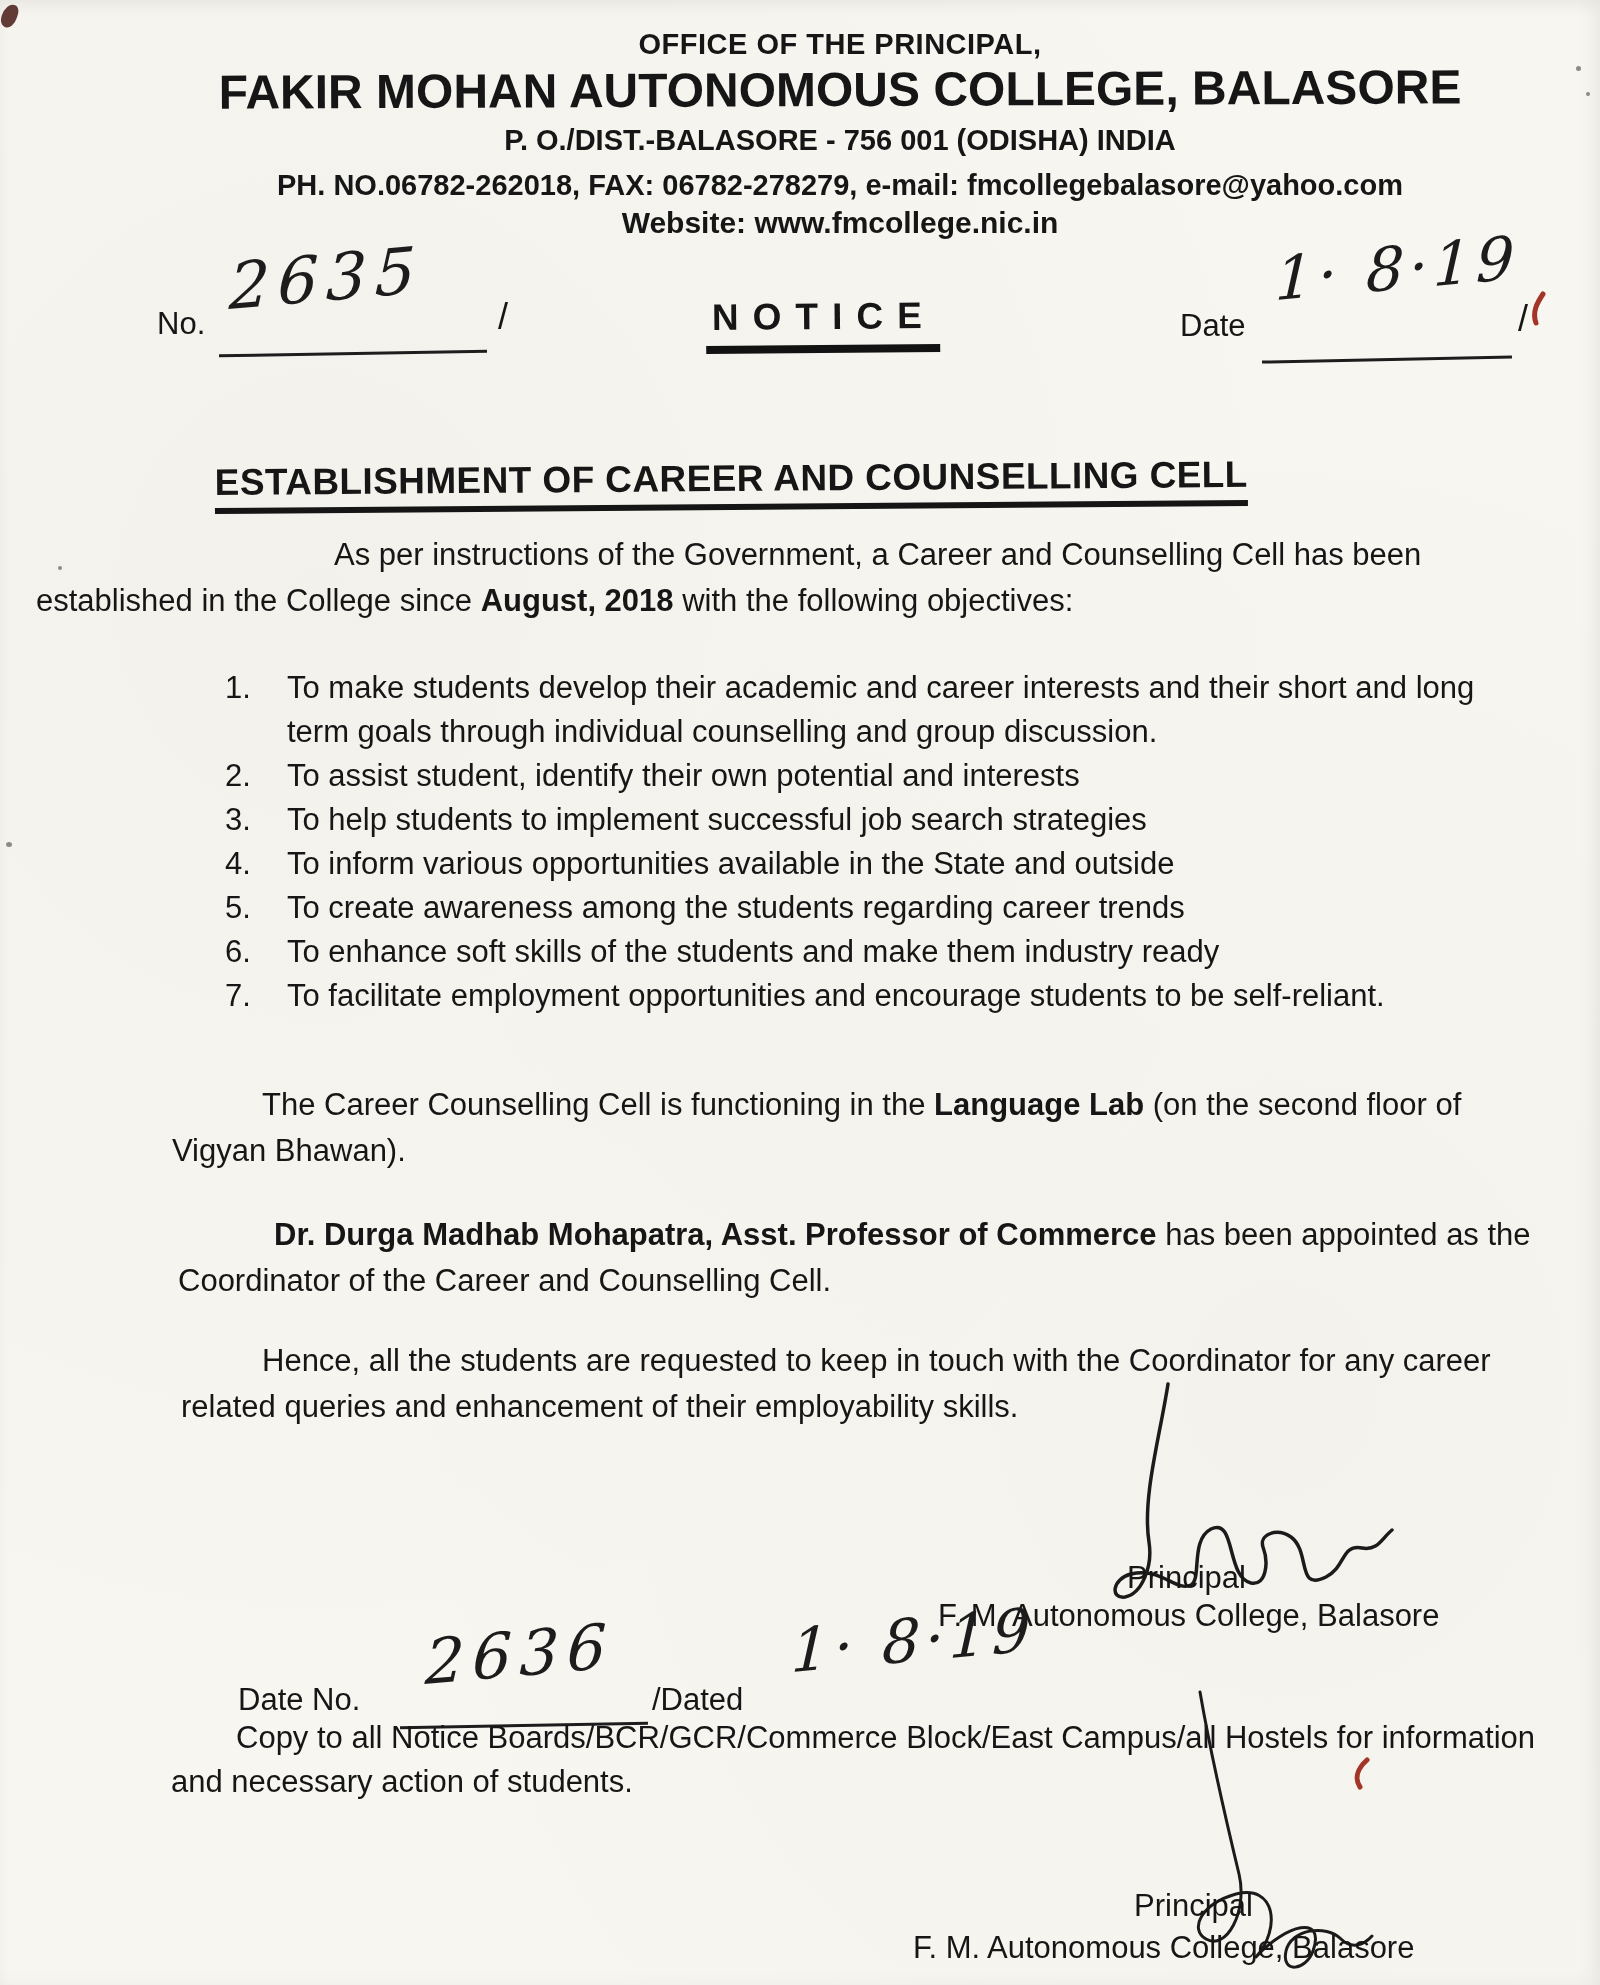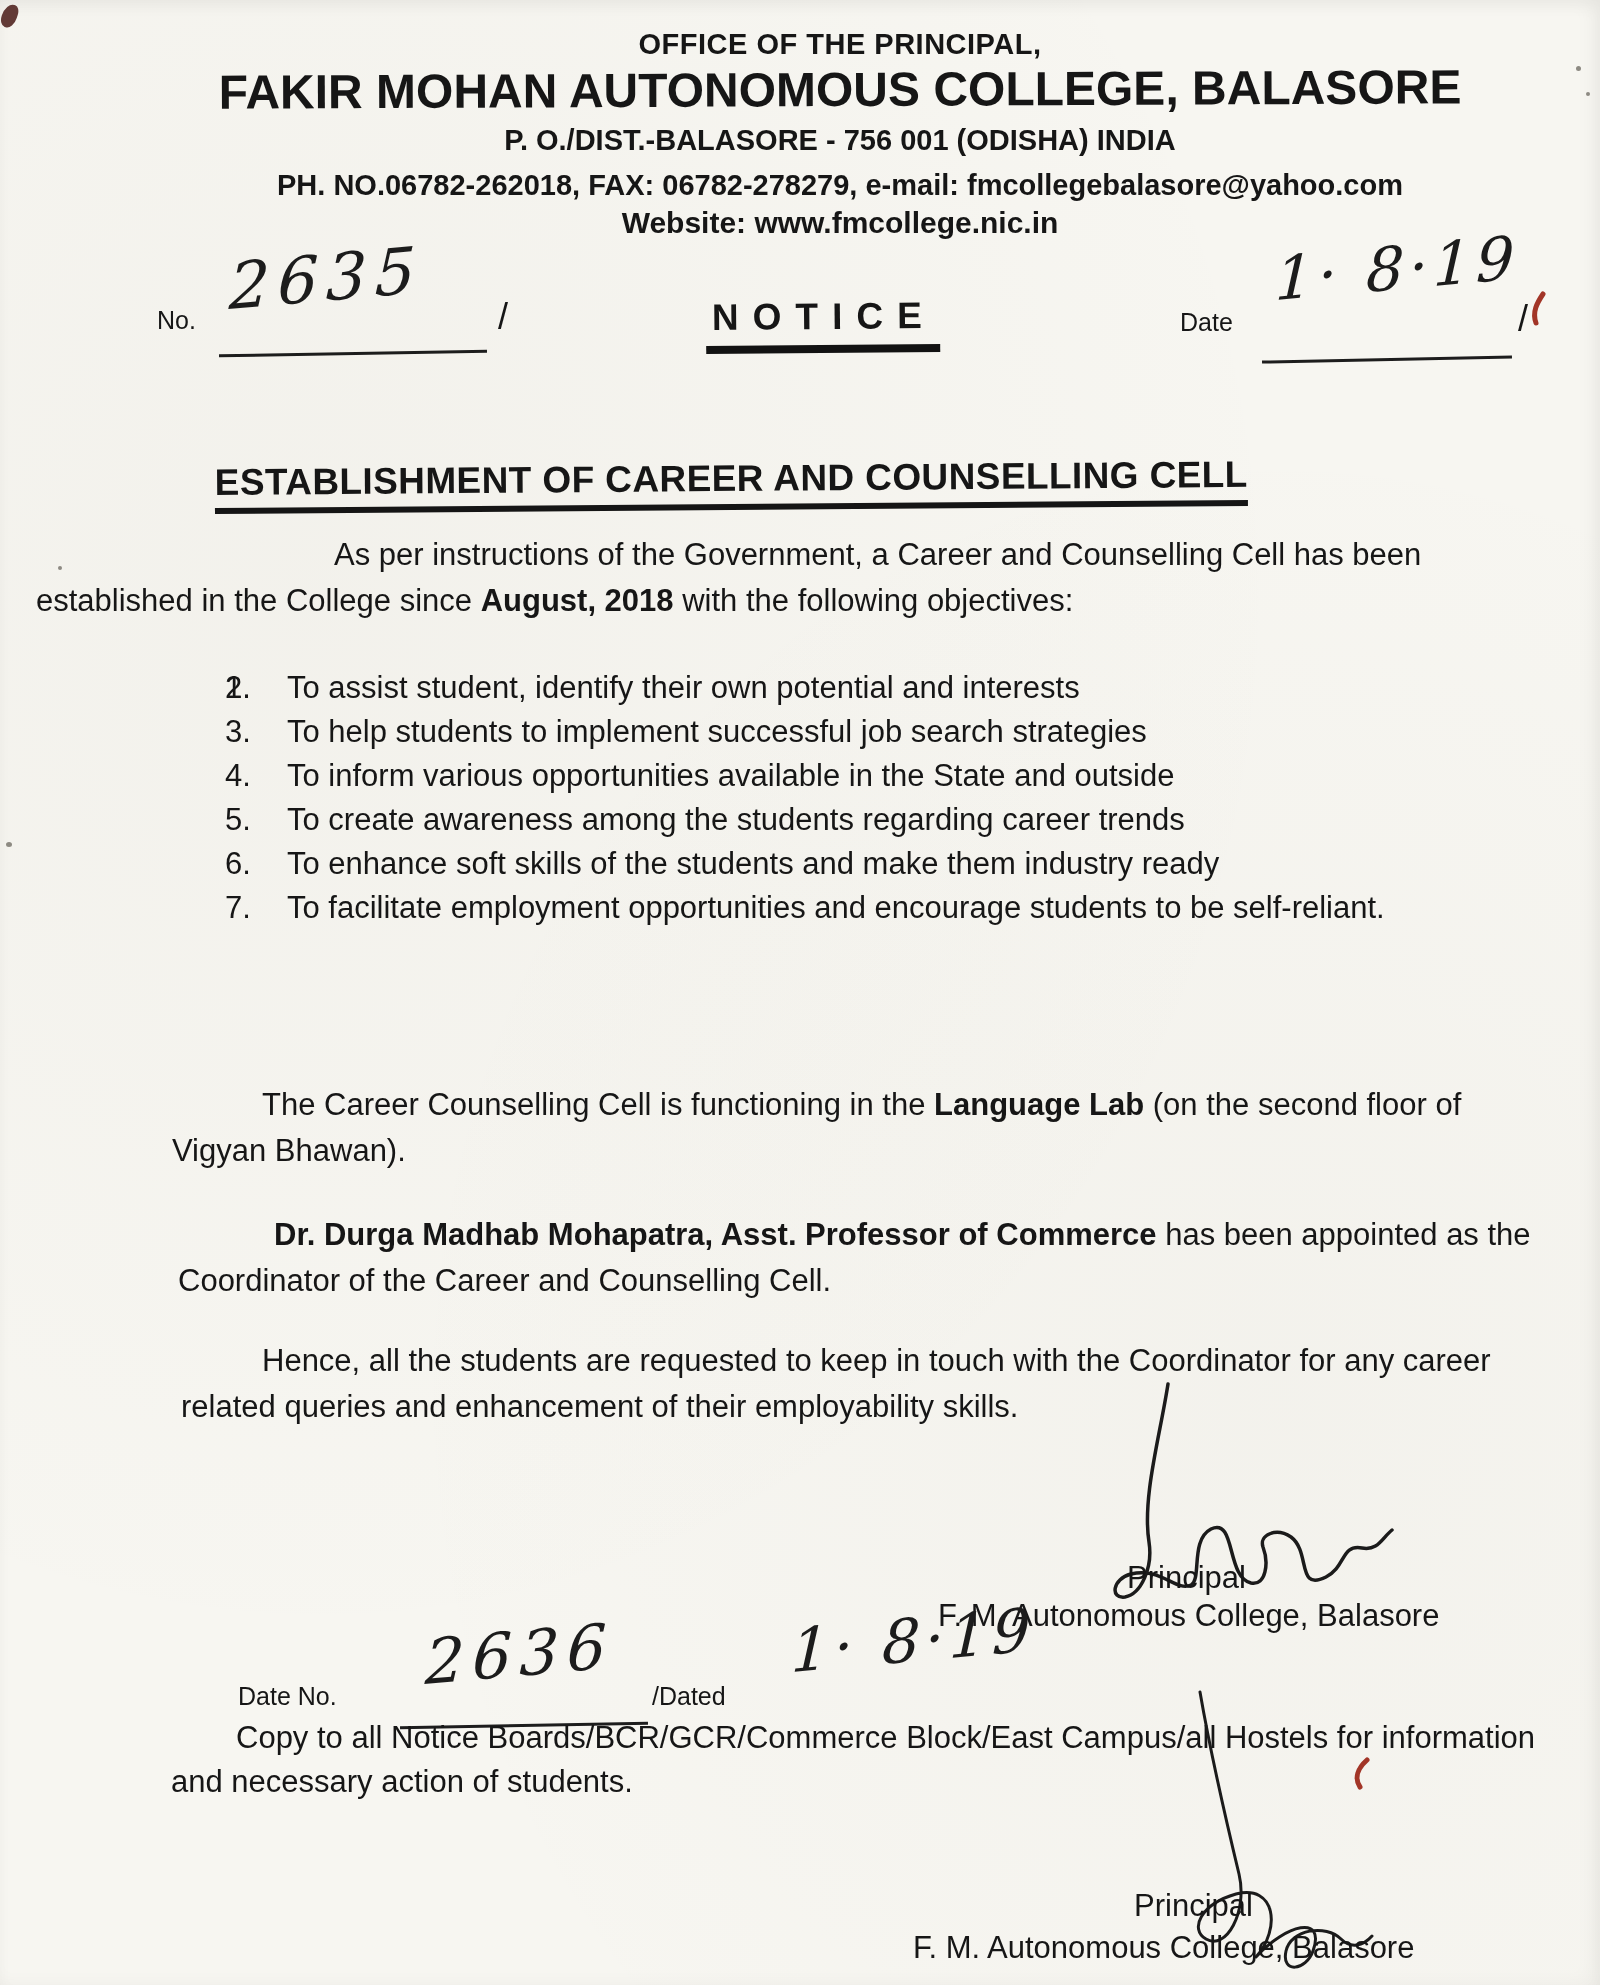--- a/index.html
+++ b/index.html
@@ -12,21 +12,21 @@
     box-shadow: inset -8px 0 18px rgba(0,0,0,0.045), inset 0 8px 14px rgba(0,0,0,0.03);}
   .abs{position:absolute;}
   
   .header{left:90px;top:28px;width:1500px;text-align:center;line-height:1.12;}
   .h-office{font-size:29px;font-weight:600;letter-spacing:.5px;}
   .h-college{font-size:48px;font-weight:700;margin-top:3px;transform:rotate(-.25deg);}
   .h-address{font-size:29px;font-weight:700;margin-top:7px;}
   .h-contact{font-size:29px;font-weight:700;margin-top:12px;}
   .h-website{font-size:30px;font-weight:700;margin-top:5px;}
   
-  .label{font-size:25px;}
+  .label{font-size:31px;}
   .blank{height:0;border-top:3px solid #1d1d1d;}
   .hand{font-family:"DejaVu Serif",serif;font-style:italic;color:#1c1c1c;
         transform:rotate(-5deg) skewX(-7deg);transform-origin:left bottom;white-space:nowrap;}
   .notice-head{font-size:37px;font-weight:700;letter-spacing:14px;
         border-bottom:8px solid #121212;padding:0 4px 7px 6px;transform:rotate(-.5deg);}
   
   .doc-title{font-size:37px;font-weight:700;letter-spacing:.4px;border-bottom:6px solid #151515;
         padding-bottom:4px;display:inline-block;transform:rotate(-.45deg);transform-origin:left bottom;white-space:nowrap;}
   
   .para{font-size:31px;line-height:46px;text-align:left;}
@@ -77,21 +77,21 @@
 
   <div class="abs" style="left:215px;top:462px;">
     <span class="doc-title">ESTABLISHMENT OF CAREER AND COUNSELLING CELL</span>
   </div>
 
   <div class="abs para" style="left:36px;top:532px;width:1505px;text-indent:298px;">
     <span>As per instructions of the Government, a Career and Counselling Cell has been established in the College since </span><span class="b">August, 2018</span><span> with the following objectives:</span>
   </div>
 
   <ol class="abs objectives" style="left:225px;top:666px;width:1315px;">
-    <li><span class="num">1.</span></li>
+    <li><span class="num">1.</span><span>To make students develop their academic and career interests and their short and long term goals through individual counselling and group discussion.</span></li>
     <li><span class="num">2.</span><span>To assist student, identify their own potential and interests</span></li>
     <li><span class="num">3.</span><span>To help students to implement successful job search strategies</span></li>
     <li><span class="num">4.</span><span>To inform various opportunities available in the State and outside</span></li>
     <li><span class="num">5.</span><span>To create awareness among the students regarding career trends</span></li>
     <li><span class="num">6.</span><span>To enhance soft skills of the students and make them industry ready</span></li>
     <li><span class="num">7.</span><span>To facilitate employment opportunities and encourage students to be self-reliant.</span></li>
   </ol>
 
   <div class="abs para" style="left:172px;top:1082px;width:1390px;text-indent:90px;">
     <span>The Career Counselling Cell is functioning in the </span><span class="b">Language Lab</span><span> (on the second floor of Vigyan Bhawan).</span>

